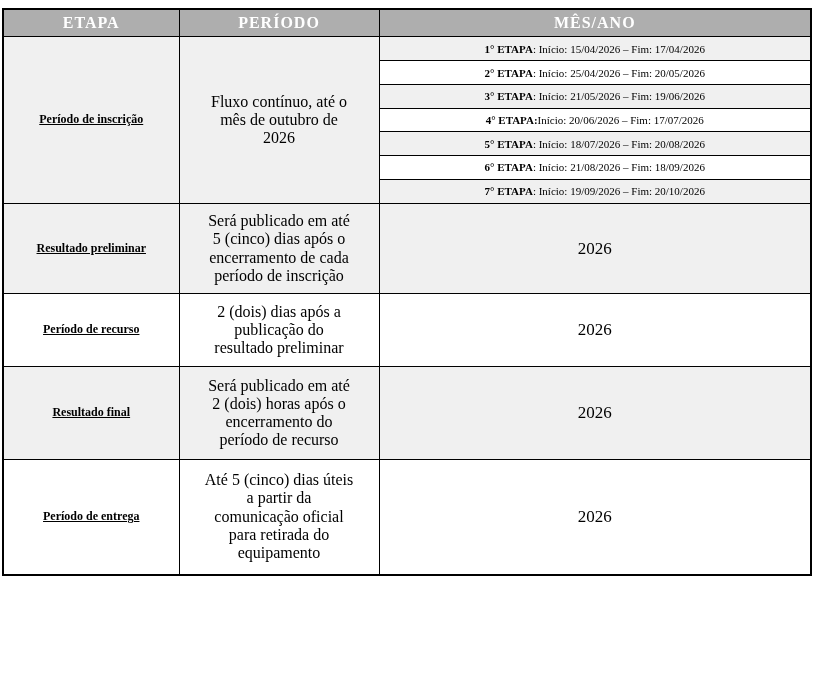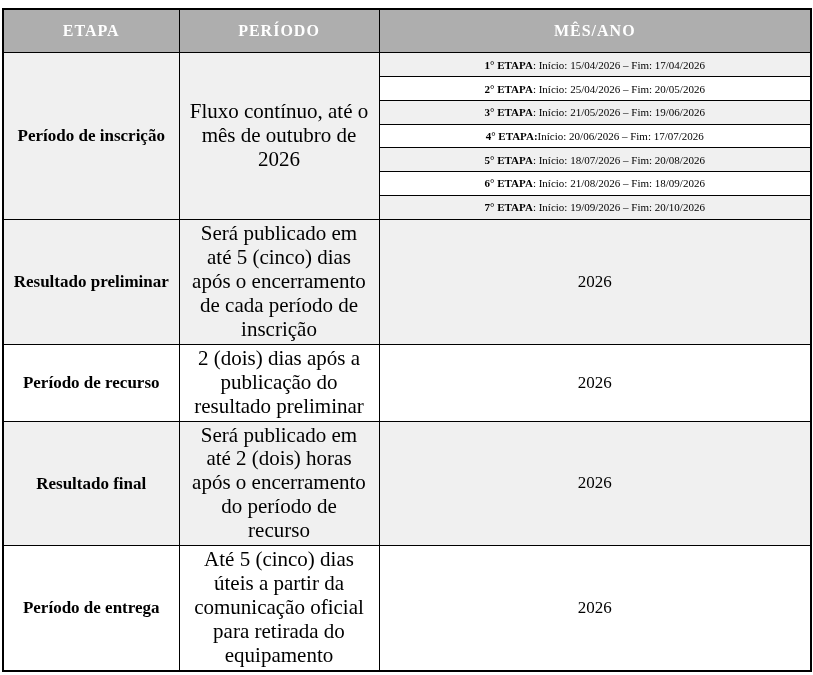--- a/index.html
+++ b/index.html
@@ -21,36 +21,36 @@
     table-layout: fixed;
     border: 2px solid var(--border, #000);
   }
   col.c1 { width: 176px; }
   col.c2 { width: 200px; }
   col.c3 { width: 432px; }
   th, td {
     border: 1px solid var(--border, #000);
     text-align: center;
     vertical-align: middle;
-    padding: 12px;
+    padding: 4px;
     overflow: hidden;
   }
   tr.header-row { height: 25px; }
   tr.header-row th {
     background: var(--header-bg, #aeaeae);
     color: var(--header-text, #ffffff);
     font-weight: bold;
     font-size: 16px;
     letter-spacing: 1px;
   }
   tr.stripe td { background: var(--stripe-bg, #f0f0f0); }
   tr.plain  td { background: var(--row-bg, #ffffff); }
 
-  td.etapa   { font-weight: bold; font-size: 17px; line-height: 1.15; padding: 12px 8px; }
-  td.periodo { font-size: 21px; line-height: 1.14; padding: 2px 10px; }
+  td.etapa   { font-weight: bold; font-size: 12px; line-height: 1.15; padding: 12px 8px; text-decoration: underline; }
+  td.periodo { font-size: 16px; line-height: 1.14; padding: 2px 25px; }
   td.mesano  { font-size: 17px; }
 
   tr.r1 { height: 167px; }
   tr.r2 { height: 92px; }
   tr.r3 { height: 90px; }
   tr.r4 { height: 73px; }
   tr.r5 { height: 93px; }
   tr.r6 { height: 115px; }
 
   td.subcell { padding: 0; background: transparent; }

